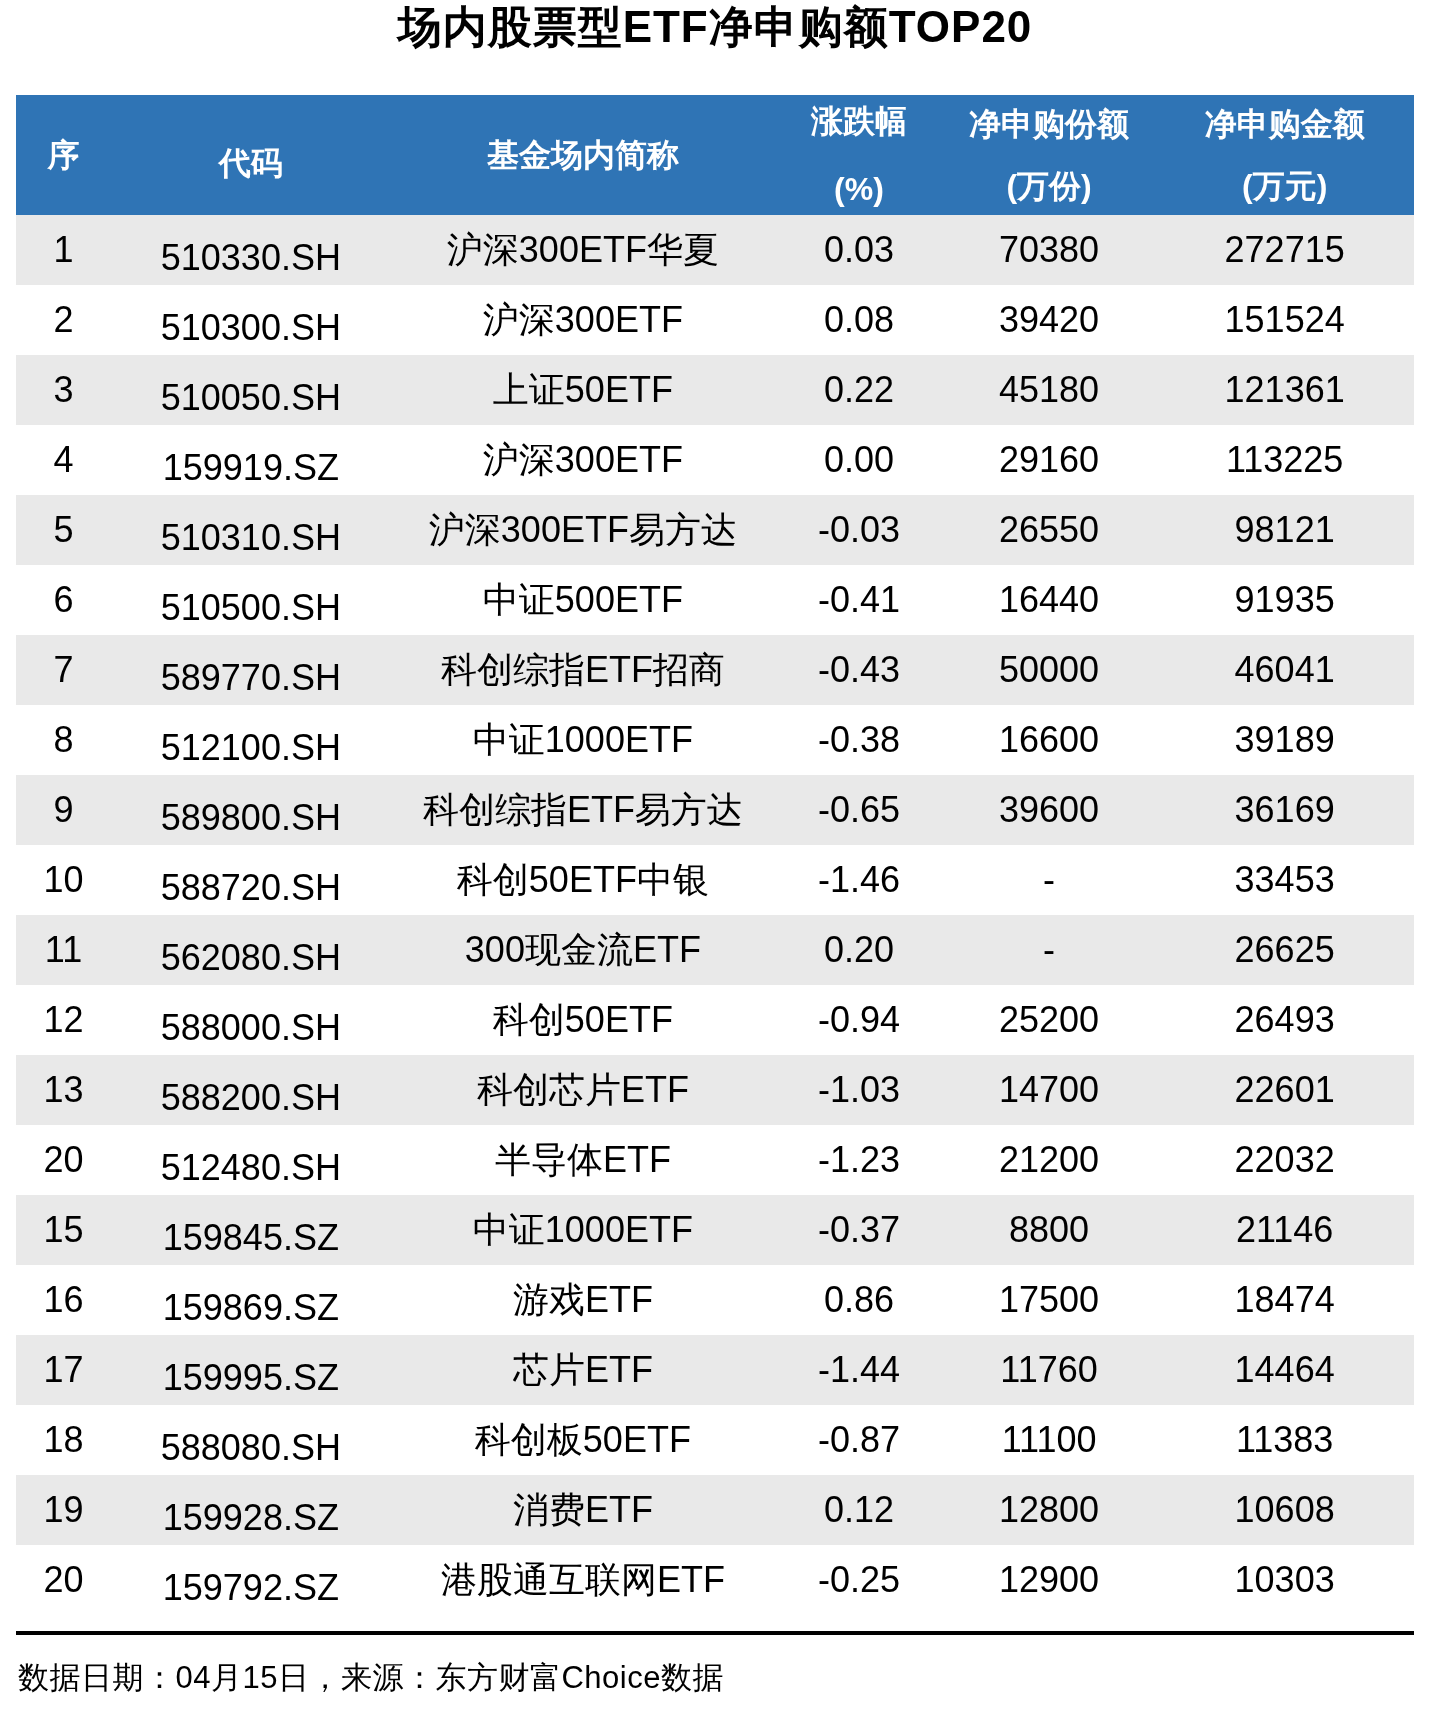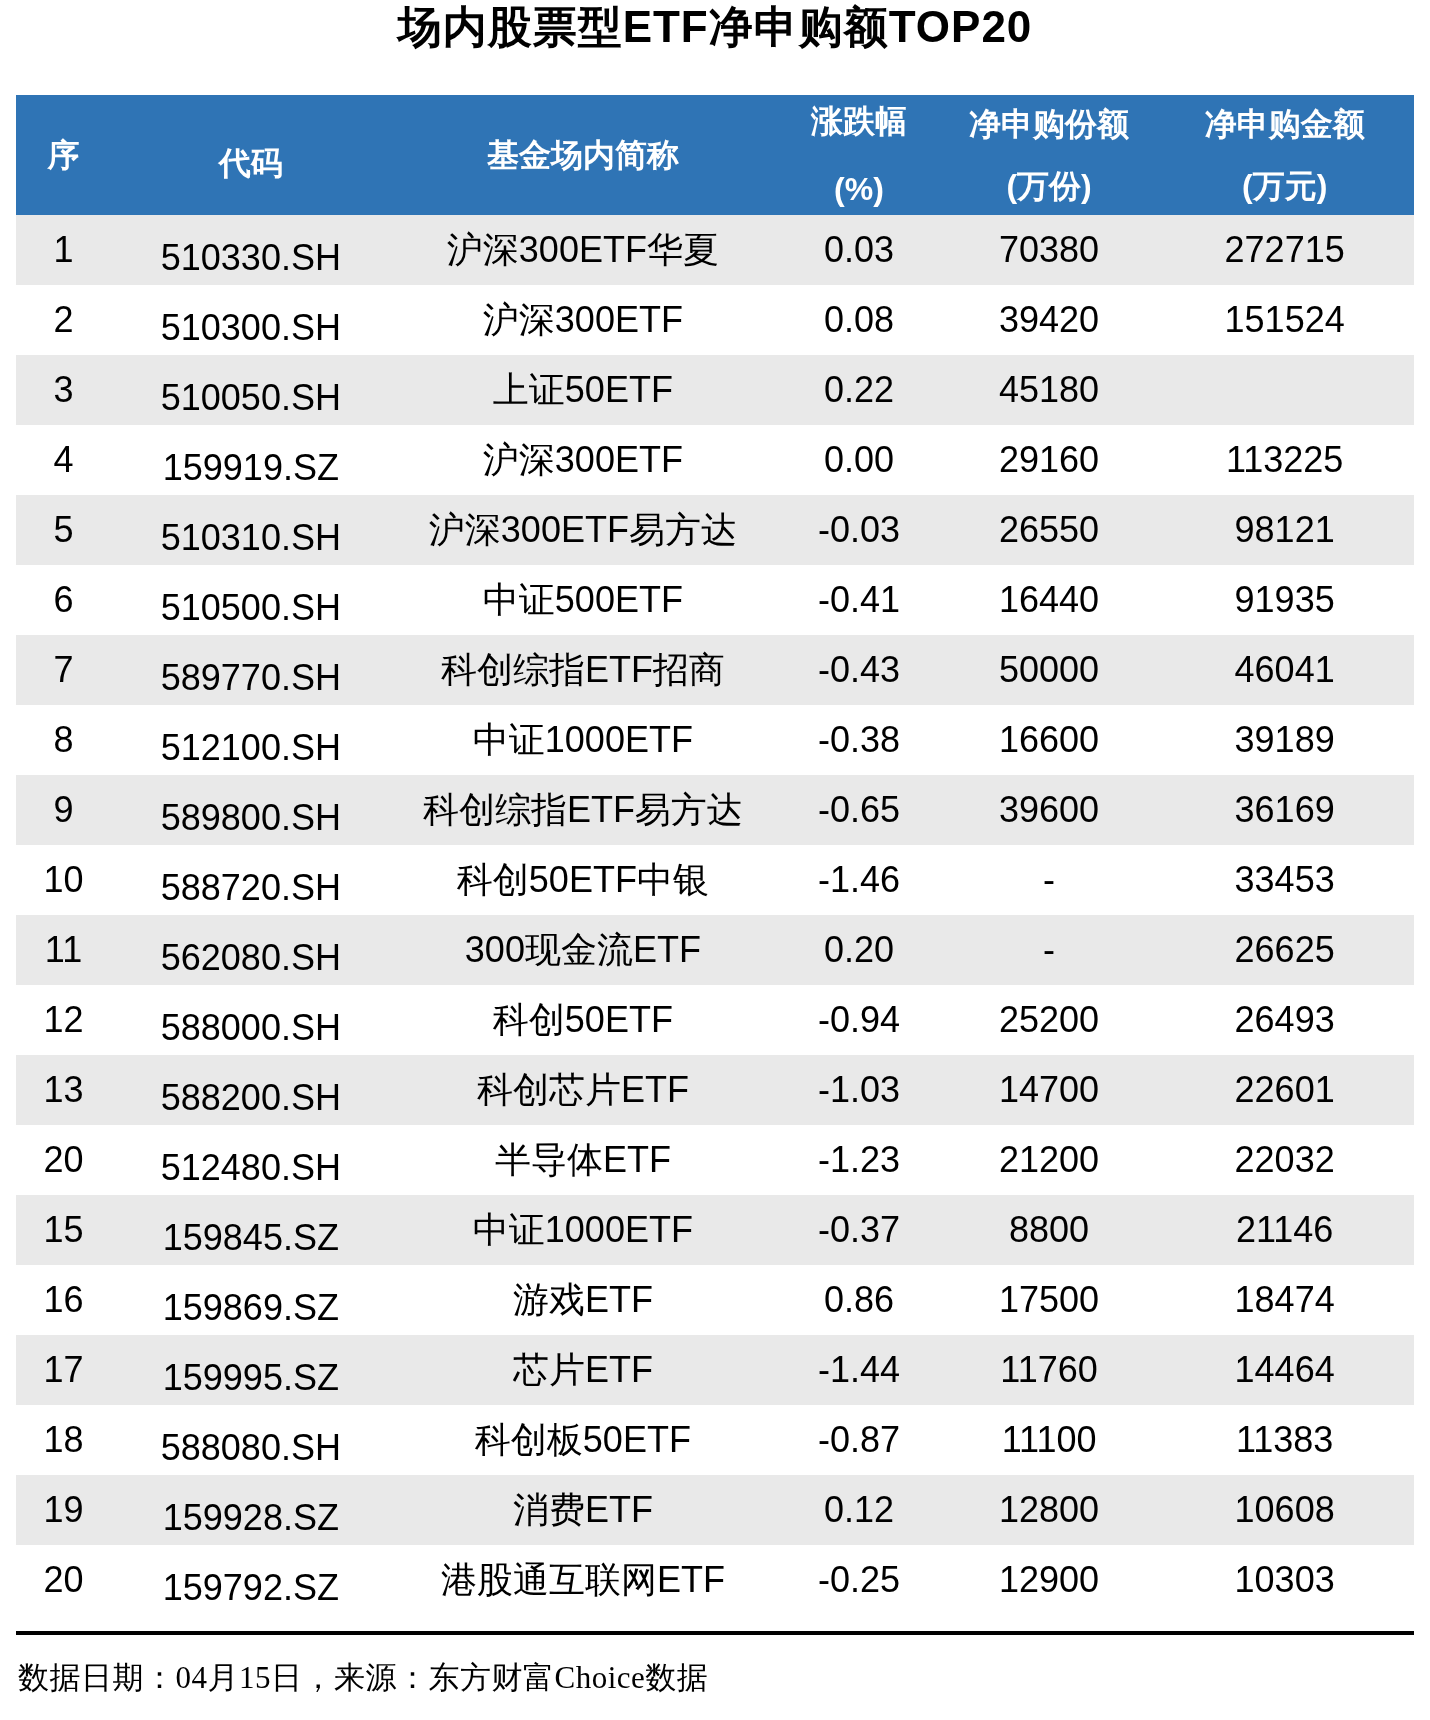--- a/index.html
+++ b/index.html
@@ -59,21 +59,20 @@
   .divider {
     margin: 16px 0 0 16px;
     width: 1398px;
     height: 4px;
     background: var(--divider, #000000);
   }
   .footer {
     margin: 22px 0 16px 18px;
     font-size: 31px;
     letter-spacing: 0.5px;
-    font-family: Liberation Serif, serif;
   }
 </style>
 </head>
 <body>
 
 <div class="page">
 
   <h1 class="title">场内股票型ETF净申购额TOP20</h1>
 
   <div class="table">
@@ -119,20 +118,21 @@
           <div class="cell c3">0.08</div>
           <div class="cell c4">39420</div>
           <div class="cell c5">151524</div>
         </div>
         <div class="trow stripe">
           <div class="cell c0">3</div>
           <div class="cell c1">510050.SH</div>
           <div class="cell c2">上证50ETF</div>
           <div class="cell c3">0.22</div>
           <div class="cell c4">45180</div>
+          <div class="cell c5">121361</div>
         </div>
         <div class="trow">
           <div class="cell c0">4</div>
           <div class="cell c1">159919.SZ</div>
           <div class="cell c2">沪深300ETF</div>
           <div class="cell c3">0.00</div>
           <div class="cell c4">29160</div>
           <div class="cell c5">113225</div>
         </div>
         <div class="trow stripe">

